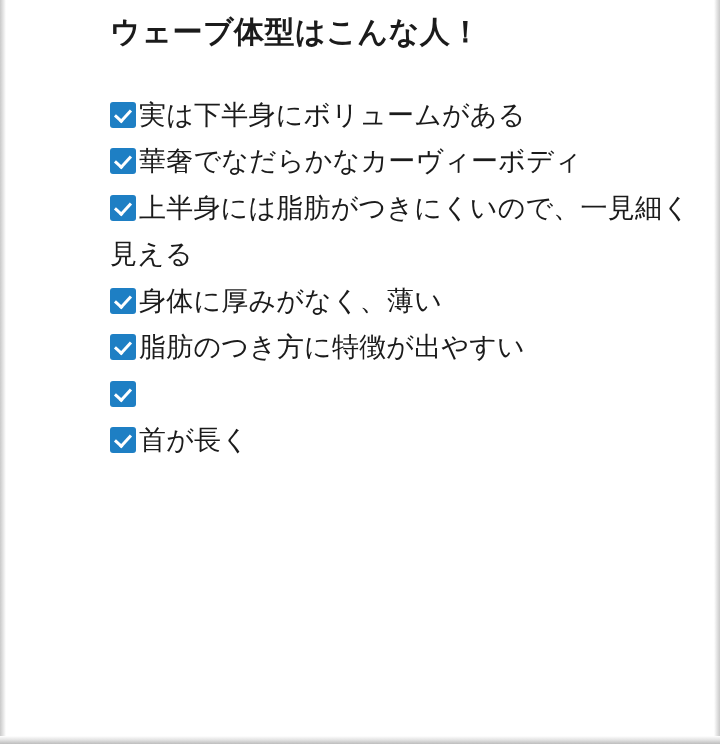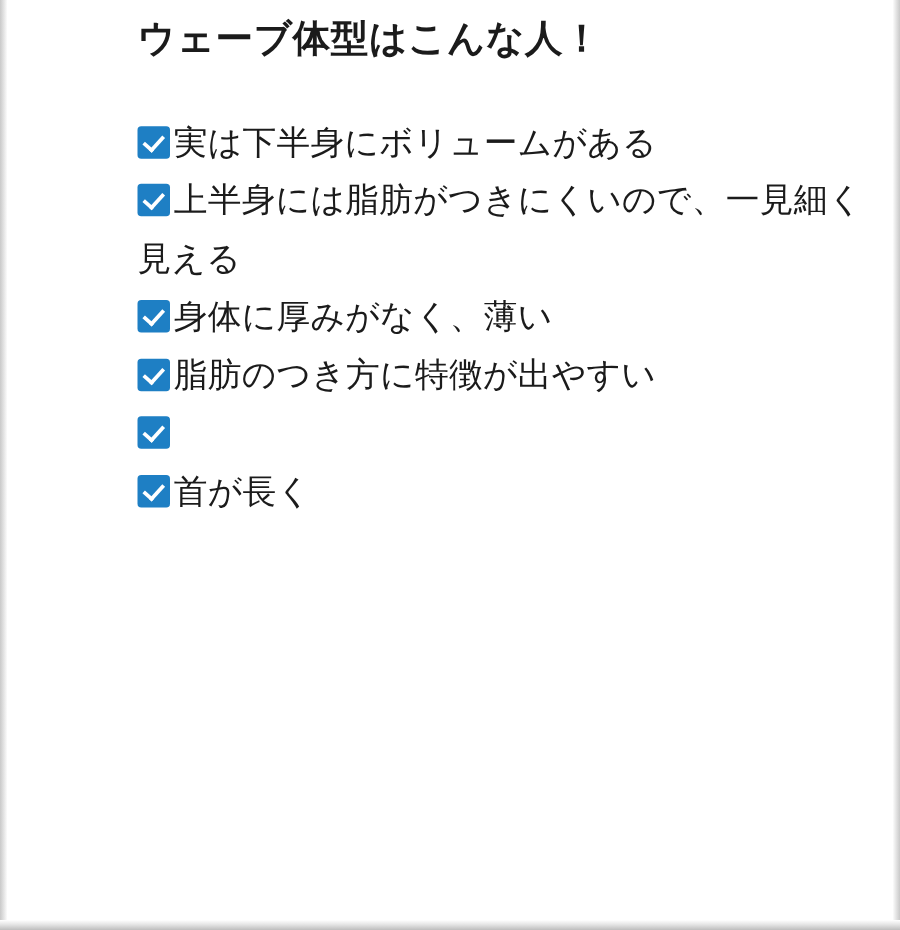--- a/index.html
+++ b/index.html
@@ -95,20 +95,23 @@
 <body>
 
 <div class="page">
   <h1 class="heading">ウェーブ体型はこんな人！</h1>
 
   <ul class="list">
     <li class="list-item">
       <span class="check-icon"></span><span class="item-text">実は下半身にボリュームがある</span>
     </li>
     <li class="list-item">
+      <span class="check-icon"></span><span class="item-text">華奢でなだらかなカーヴィーボディ</span>
+    </li>
+    <li class="list-item">
       <span class="check-icon"></span><span class="item-text">上半身には脂肪がつきにくいので、一見細く見える</span>
     </li>
     <li class="list-item">
       <span class="check-icon"></span><span class="item-text">身体に厚みがなく、薄い</span>
     </li>
     <li class="list-item">
       <span class="check-icon"></span><span class="item-text">脂肪のつき方に特徴が出やすい</span>
     </li>
     <li class="list-item">
       <span class="check-icon"></span>

